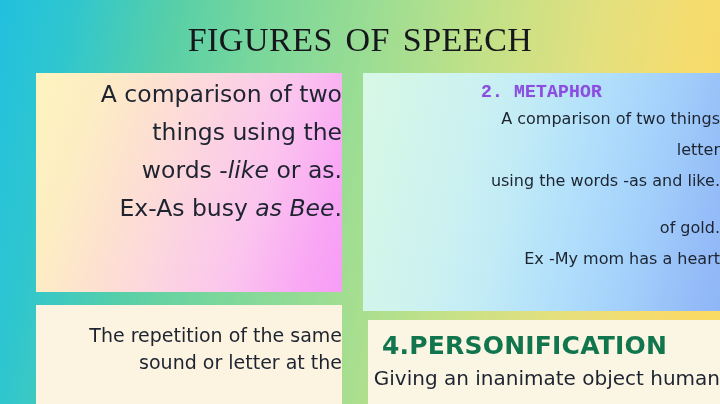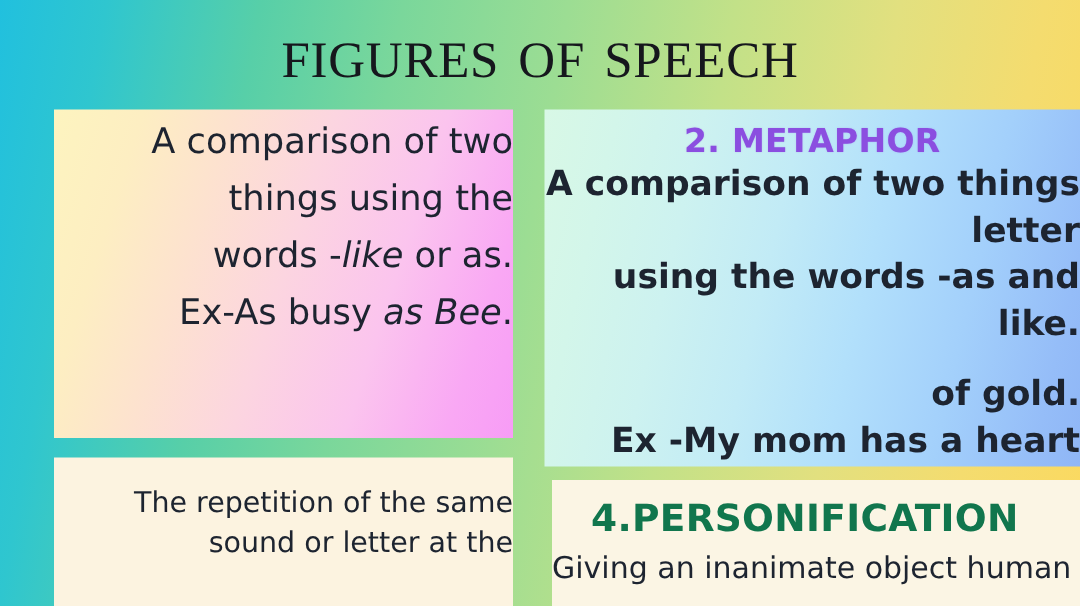--- a/index.html
+++ b/index.html
@@ -113,29 +113,29 @@
         #d3f6ea 12%,
         #cdf2f0 26%,
         #c2ebf6 42%,
         #b2e0fb 58%,
         #a3d0fb 76%,
         #95bdf8 92%,
         #8fb6f6 100%);
   }
   #card-metaphor .card-heading {
     color: #8b4ee0;
-    font-size: 22px;
+    font-size: 18px;
     margin-top: 9px;
     text-shadow: 0 0 1px rgba(139,78,224,.35);
+    font-family: Liberation Mono, monospace;
   }
   #card-metaphor .card-body {
-    font-size: 23px;
+    font-size: 16px;
     line-height: 31px;
     margin-top: 1px;
-    font-weight: bold;
   }
   #card-metaphor .gapline {
     display: block;
     height: 16px;
   }
 
   
   #card-alliteration {
     left: 36px;
     top: 305px;
@@ -160,27 +160,27 @@
     top: 320px;
     width: 352px;
     height: 84px;
     background: #fbf5e4;
   }
   #card-personification .card-heading {
     color: #11764d;
     font-size: 25px;
     margin-top: 11px;
     text-align: left;
-    padding-left: 26px;
+    padding-left: 14px;
   }
   #card-personification .card-body {
     font-size: 20px;
     line-height: 28px;
     margin-top: 4px;
-    text-align: left;
+    text-align: right;
     padding-left: 0;
     white-space: nowrap;
   }
 </style>
 </head>
 <body>
 
 <div id="poster">
 
   <div id="title-bar">

